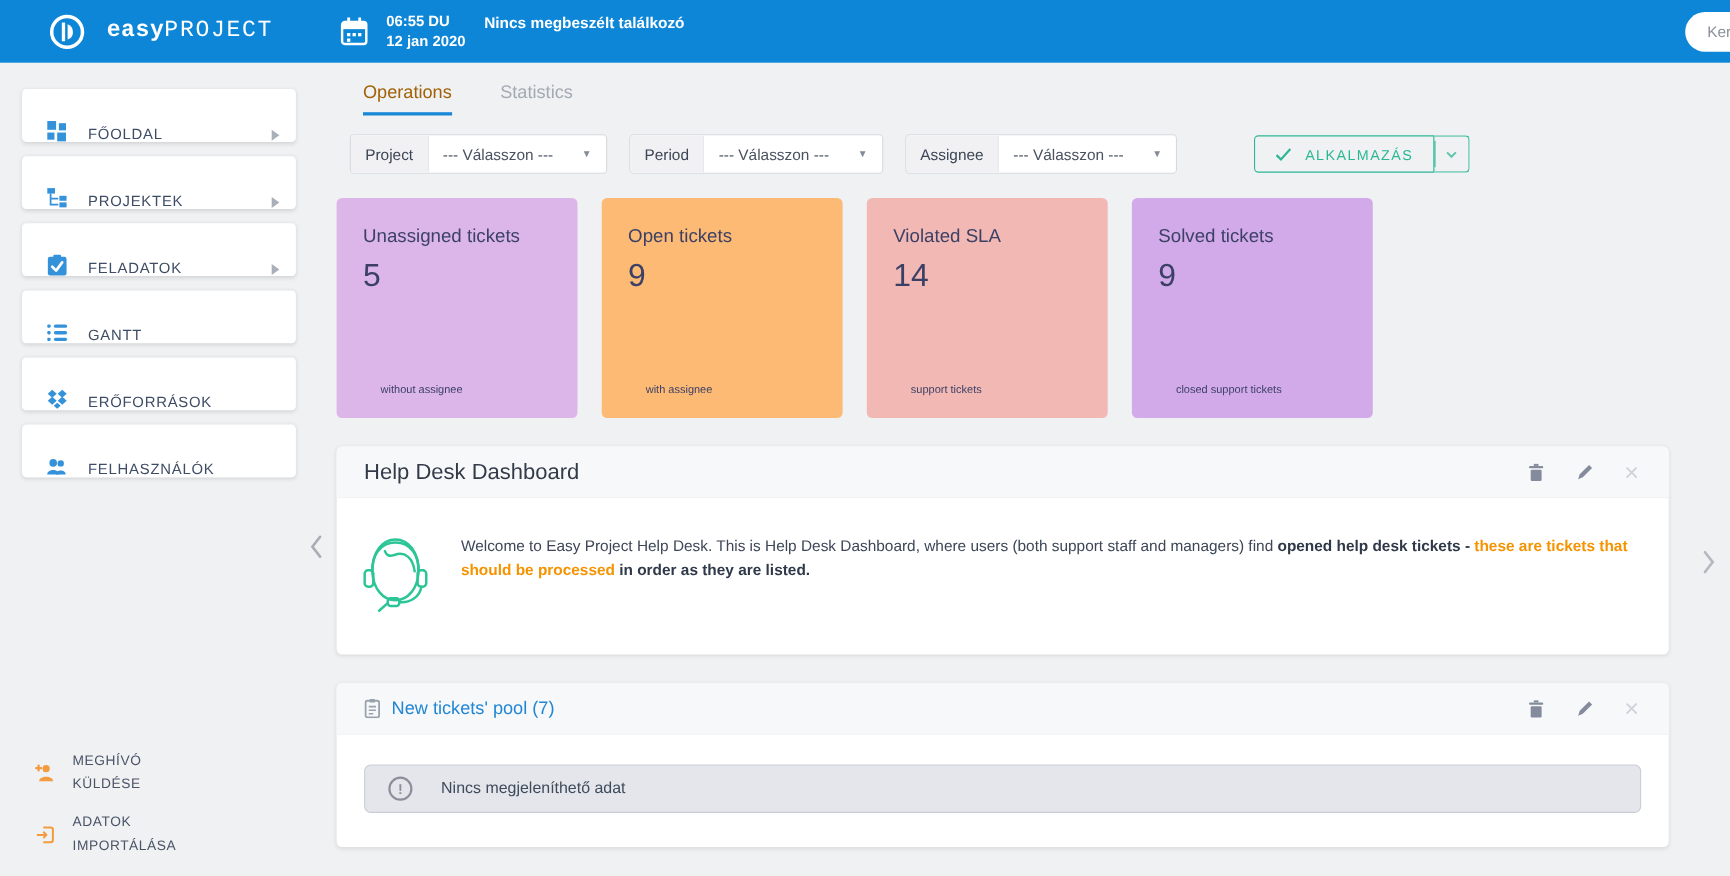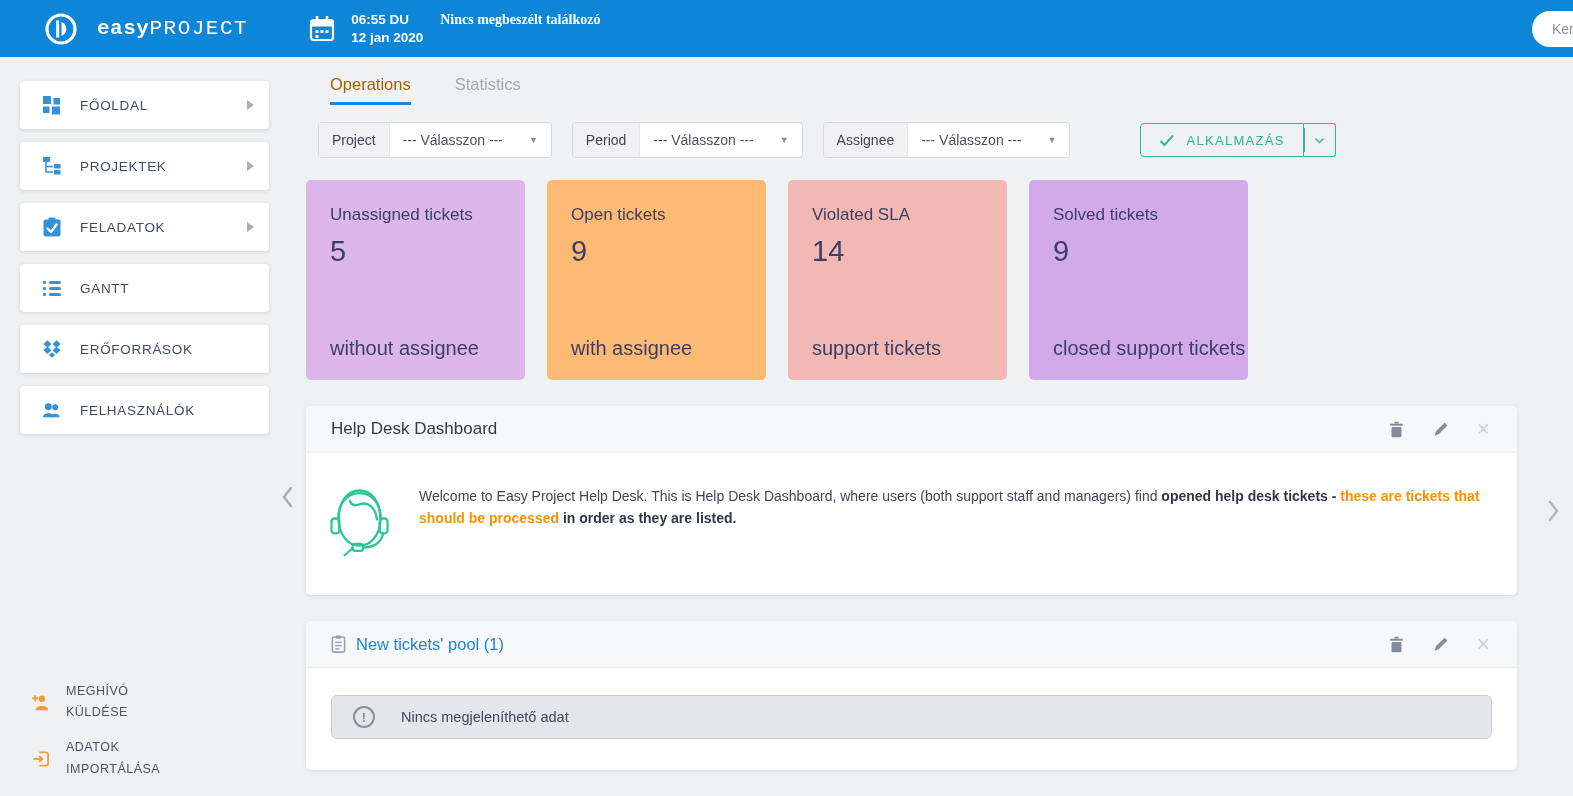--- a/index.html
+++ b/index.html
@@ -8,31 +8,31 @@
 
   
   .header { height:57px; background:#0d86d8; display:flex; align-items:center; color:#fff; position:relative; }
   .logo { display:flex; align-items:center; margin-left:44px; cursor:pointer; }
   .logo svg { display:block; }
   .brand { margin-left:19px; font-size:21px; letter-spacing:.5px;font-family:Liberation Mono, monospace; }
   .brand b { font-weight:700; }
   .brand span { font-weight:300; letter-spacing:1.5px; }
   .cal-icon { margin-left:60px; }
   .time-block { margin-left:15px; line-height:18px; font-size:13.5px; font-weight:700; }
-  .meeting-note { align-self:flex-start; margin-top:11px; margin-left:17px; font-size:14px; font-weight:700; line-height:18px;font-family:Liberation Serif, serif; }
+  .meeting-note { align-self:flex-start; margin-top:11px; margin-left:17px; font-size:14px; font-weight:700; line-height:18px; }
   .search-pill { position:absolute; left:1532px; top:11px; width:90px; height:36px; border:none; border-radius:18px; background:#fff; padding-left:20px; font-size:14px; color:#8a909b; outline:none; font-family:"Liberation Sans",sans-serif; }
   .search-pill::placeholder { color:#8a909b; }
 
   
   .layout { display:flex; height:739px; position:relative; }
 
   
   .sidebar { width:300px; flex:none; padding:24px 0 0 20px; position:relative; }
   .side-item { width:249px; height:48px; background:#fff; border-radius:4px; margin-bottom:13px;
-               display:flex; align-items:center; padding:0 14px 0 22px; cursor:pointer;
+               display:flex; align-items:flex-end; padding:0 14px 0 22px; cursor:pointer;
                box-shadow:0 1px 4px rgba(25,34,45,.14); }
   .side-icon { width:20px; height:20px; margin-right:18px; flex:none; }
   .side-label { font-size:13.5px; letter-spacing:.7px; color:#3e4c66; }
   .side-chev { margin-left:auto; }
   .sidebar-footer { position:absolute; left:31px; bottom:2px; width:210px; }
   .foot-link { display:flex; align-items:center; margin-bottom:13px; cursor:pointer; }
   .foot-icon { width:20px; height:20px; margin-right:15px; flex:none; }
   .foot-label { font-size:12.5px; letter-spacing:.5px; color:#4a5568; line-height:1.75; max-width:125px; }
 
   .chev-left { position:absolute; left:280px; top:428px; cursor:pointer; }
@@ -55,27 +55,27 @@
                border-radius:4px 0 0 4px; color:#2bb795; font-size:13px; letter-spacing:1.3px; cursor:pointer; font-family:"Liberation Sans",sans-serif; }
   .apply-caret { width:32px; background:transparent; border:1px solid #2bb795; border-left:none; border-radius:0 4px 4px 0;
                  display:flex; align-items:center; justify-content:center; cursor:pointer; position:relative; }
   .apply-caret::before { content:""; position:absolute; left:0; top:4px; bottom:4px; width:1px; background:#2bb795; }
 
   
   .cards-row { margin-top:22px; display:flex; gap:22px; }
   .stat-card { width:219px; height:200px; border-radius:5px; padding:24px 24px; position:relative; color:#3c4066; cursor:pointer; }
   .stat-title { font-size:17px; line-height:1.28; }
   .stat-value { font-size:29px; margin-top:9px; }
-  .stat-caption { position:absolute; left:24px; bottom:20px; font-size:20px; }
+  .stat-caption { position:absolute; left:40px; bottom:20px; font-size:10px; }
 
   
   .panel { margin-top:26px; background:#fff; border-radius:5px; box-shadow:0 1px 4px rgba(25,34,45,.10); }
   .panel-header { height:47px; display:flex; align-items:center; padding:0 25px; background:#f7f8fa;
                   border-bottom:1px solid #eceef1; border-radius:5px 5px 0 0; }
-  .panel-title { font-size:17px; color:#333b49; }
+  .panel-title { font-size:20px; color:#333b49; }
   .pool-title { font-size:16.5px; color:#2186d3; margin-left:10px; }
   .panel-actions { margin-left:auto; display:flex; align-items:center; gap:27px; padding-right:2px; }
   .panel-actions > * { cursor:pointer; }
   .x-icon { font-size:23px; color:#ced2d9; font-weight:400; line-height:1; }
 
   .helpdesk-body { display:flex; align-items:flex-start; gap:28px; padding:26px 28px 30px 22px; min-height:136px; }
   .welcome { font-size:14px; line-height:1.58; color:#3d4758; margin-top:6px; max-width:1070px; }
   .welcome b { color:#2f3949; }
   .welcome b.orange { color:#f59300; }
 
@@ -317,21 +317,21 @@
 
     <div class="panel">
       <div class="panel-header">
         <svg width="15" height="18" viewBox="0 0 18 22">
           <rect x="6" y="0.5" width="6" height="4" rx="1" fill="#9aa2ad"></rect>
           <rect x="1.5" y="2.5" width="15" height="18.5" rx="2" fill="none" stroke="#9aa2ad" stroke-width="2"></rect>
           <line x1="5" y1="9" x2="13" y2="9" stroke="#9aa2ad" stroke-width="1.8"></line>
           <line x1="5" y1="13" x2="13" y2="13" stroke="#9aa2ad" stroke-width="1.8"></line>
           <line x1="5" y1="17" x2="10" y2="17" stroke="#9aa2ad" stroke-width="1.8"></line>
         </svg>
-        <span class="pool-title">New tickets' pool (1)</span>
+        <span class="pool-title">New tickets' pool (7)</span>
         <div class="panel-actions">
           <svg width="17" height="19" viewBox="0 0 24 26">
             <rect x="9" y="2" width="6" height="2.6" fill="#848b9c"></rect>
             <rect x="3" y="4.8" width="18" height="2.8" rx="1" fill="#848b9c"></rect>
             <rect x="5" y="9.4" width="14" height="14.5" rx="1.5" fill="#848b9c"></rect>
           </svg>
           <svg width="18" height="18" viewBox="0 0 24 24">
             <path d="M3.5 21 L5.5 14.8 L16.8 3.5 L20.5 7.2 L9.2 18.5 Z" fill="#848b9c"></path>
           </svg>
           <span class="x-icon">×</span>

